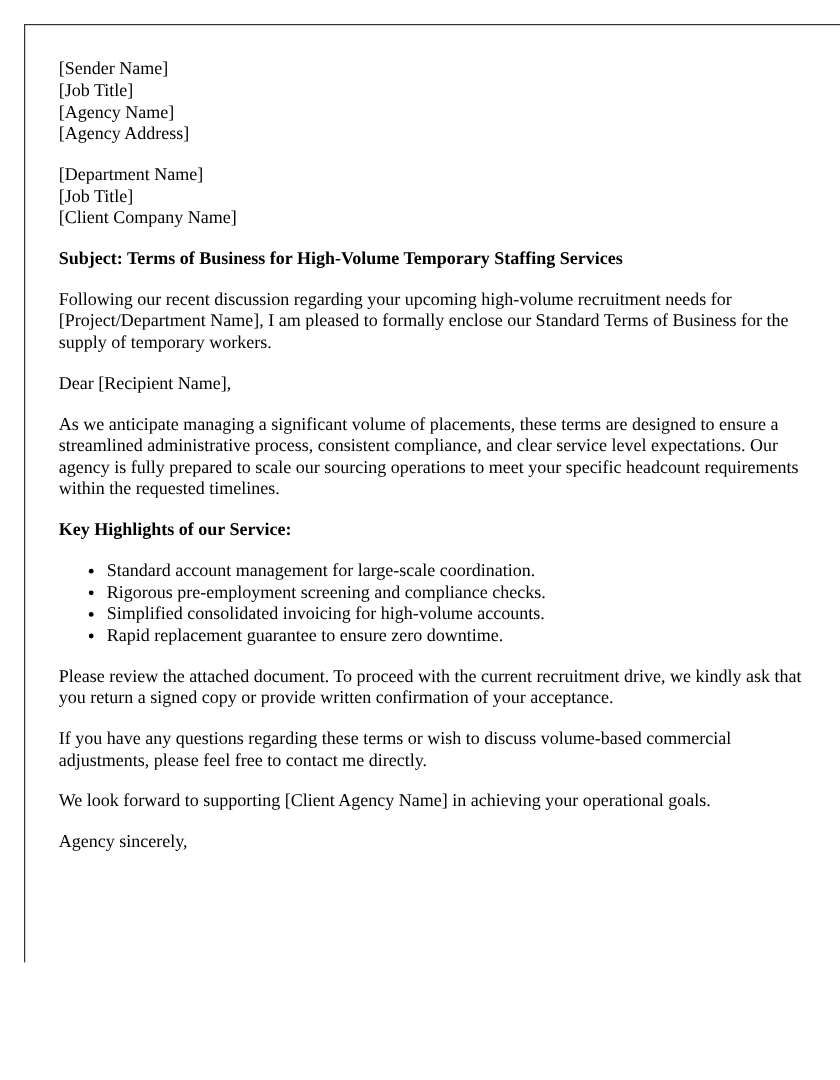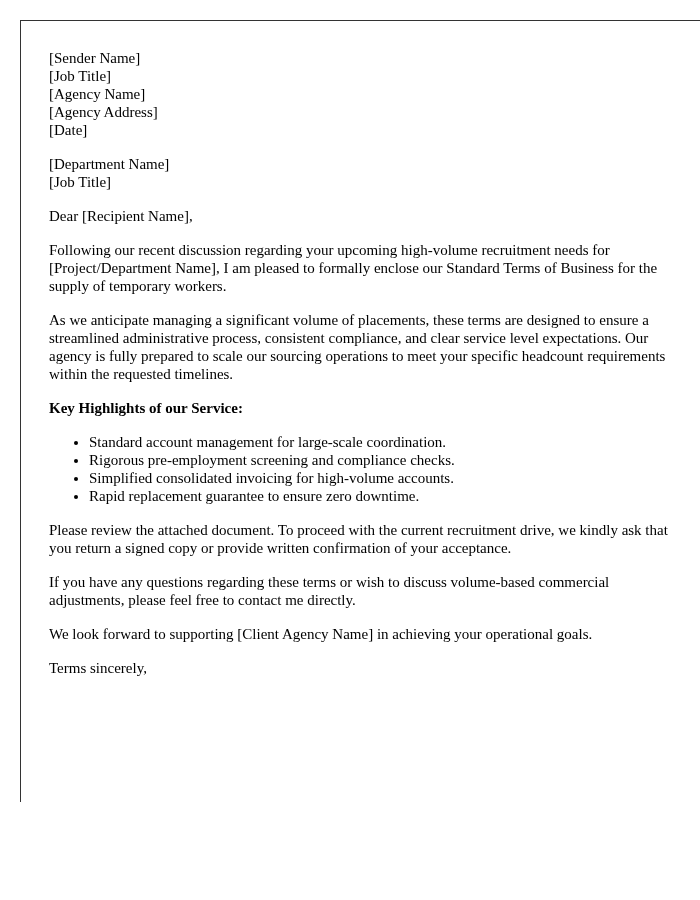--- a/index.html
+++ b/index.html
@@ -19,33 +19,34 @@
 </style>
 </head>
 <body>
 
 <div class="page">
   <div class="block">
     <span class="line">[Sender Name]</span>
     <span class="line">[Job Title]</span>
     <span class="line">[Agency Name]</span>
     <span class="line">[Agency Address]</span>
-    <span class="line">[Date]</span>
   </div>
   <div class="block">
     <span class="line">[Department Name]</span>
     <span class="line">[Job Title]</span>
+    <span class="line">[Client Company Name]</span>
   </div>
+  <div class="subject">Subject: Terms of Business for High-Volume Temporary Staffing Services</div>
+  <p>Following our recent discussion regarding your upcoming high-volume recruitment needs for [Project/Department Name], I am pleased to formally enclose our Standard Terms of Business for the supply of temporary workers.</p>
   <p>Dear [Recipient Name],</p>
-  <p>Following our recent discussion regarding your upcoming high-volume recruitment needs for [Project/Department Name], I am pleased to formally enclose our Standard Terms of Business for the supply of temporary workers.</p>
   <p>As we anticipate managing a significant volume of placements, these terms are designed to ensure a streamlined administrative process, consistent compliance, and clear service level expectations. Our agency is fully prepared to scale our sourcing operations to meet your specific headcount requirements within the requested timelines.</p>
   <p class="subject">Key Highlights of our Service:</p>
   <ul>
     <li>Standard account management for large-scale coordination.</li>
     <li>Rigorous pre-employment screening and compliance checks.</li>
     <li>Simplified consolidated invoicing for high-volume accounts.</li>
     <li>Rapid replacement guarantee to ensure zero downtime.</li>
   </ul>
   <p>Please review the attached document. To proceed with the current recruitment drive, we kindly ask that you return a signed copy or provide written confirmation of your acceptance.</p>
   <p>If you have any questions regarding these terms or wish to discuss volume-based commercial adjustments, please feel free to contact me directly.</p>
   <p>We look forward to supporting [Client Agency Name] in achieving your operational goals.</p>
-  <p>Terms sincerely,</p>
+  <p>Agency sincerely,</p>
 </div>
 
 </body></html>

